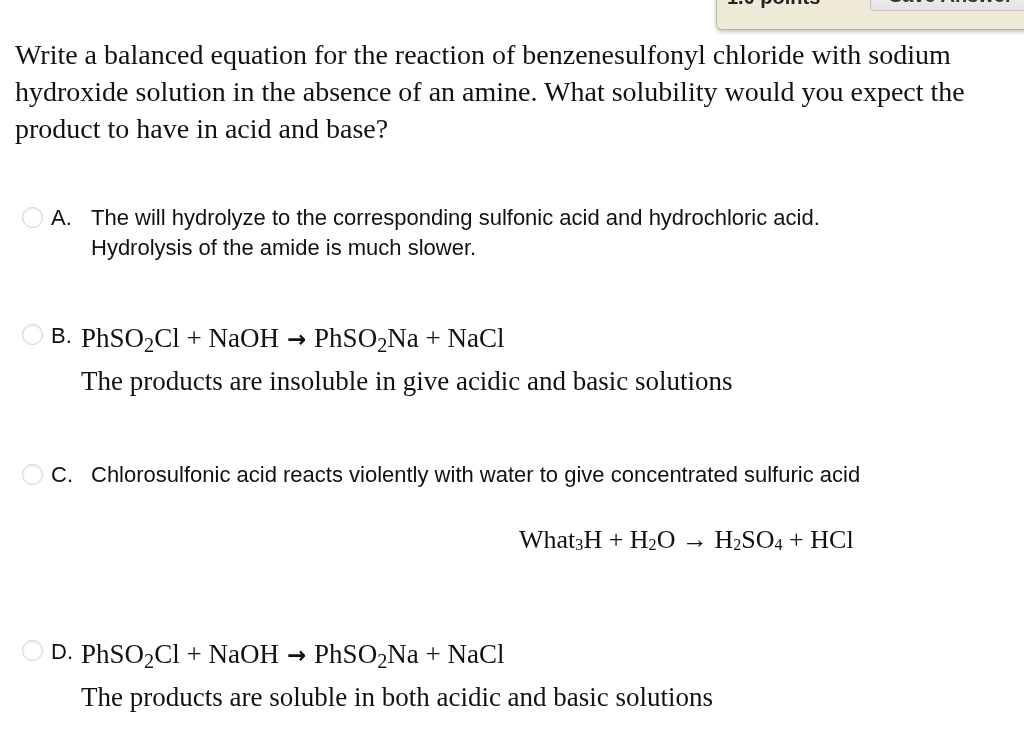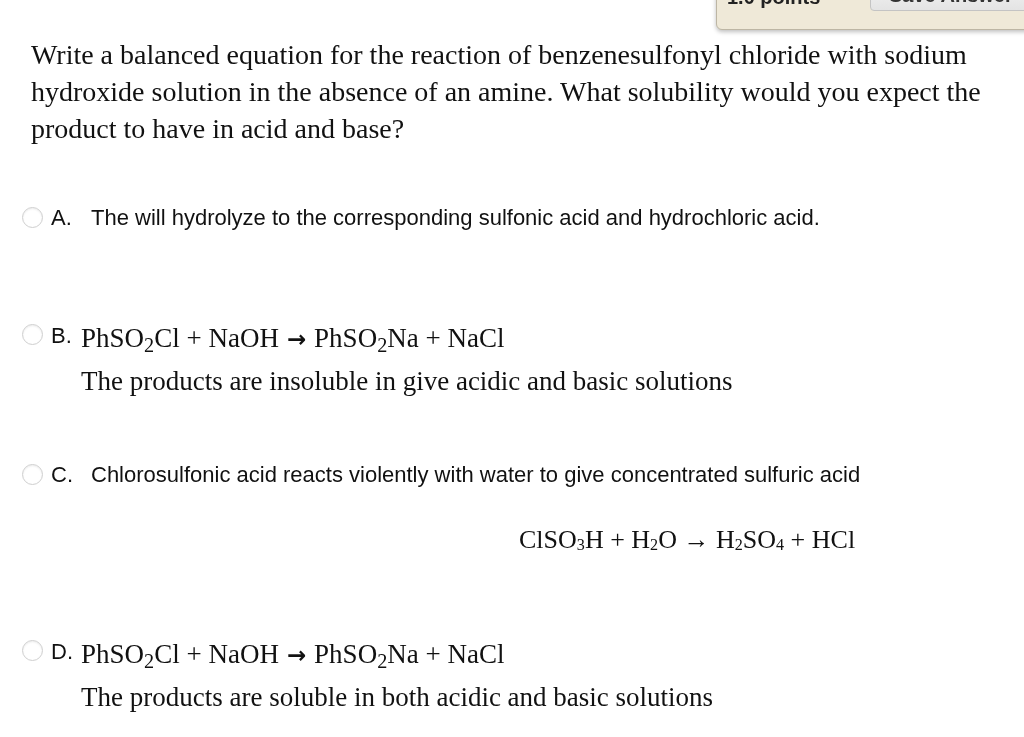--- a/index.html
+++ b/index.html
@@ -21,21 +21,20 @@
     position: absolute; left: 153px; top: -2px; width: 190px; height: 32px;
     background: linear-gradient(#f4f4f4, #e4e4e4); border: 1px solid #c4c4c4;
     border-radius: 4px; font-family: "Liberation Sans", sans-serif;
     font-weight: bold; font-size: 20px; color: #333; text-align: left;
     padding: 0 0 0 18px; line-height: 30px; box-sizing: border-box;
   }
   .question {
     position: absolute; left: 15px; top: 36px; width: 990px;
     font-family: "Liberation Serif", serif; font-size: 28px; line-height: 37px;
     color: #111;
-    margin-left: 16px;
   }
   .option { position: absolute; left: 22px; width: 990px; }
   .radio {
     position: absolute; left: 0; width: 19px; height: 19px; border-radius: 50%;
     border: 1px solid #cfcfcf; background: #fff;
     box-shadow: inset 0 1px 2px rgba(0,0,0,0.08);
   }
   .opt-letter {
     position: absolute; left: 29px;
     font-family: "Liberation Sans", sans-serif; font-size: 22px; color: #111;
@@ -66,40 +65,41 @@
   <button class="save-button">Save Answer</button>
 </div>
 
 <div class="question">Write a balanced equation for the reaction of benzenesulfonyl chloride with sodium hydroxide solution in the absence of an amine. What solubility would you expect the product to have in acid and base?</div>
 
 <div class="option" style="top:206px;">
   <span class="radio" style="top:1px;"></span>
   <span class="opt-letter" style="top:-1px;">A.</span>
   <div class="opt-text-sans" style="top:-3px;">
     <div>The will hydrolyze to the corresponding sulfonic acid and hydrochloric acid.</div>
+    <div>Hydrolysis of the amide is much slower.</div>
   </div>
 </div>
 
 <div class="option" style="top:323px;">
   <span class="radio" style="top:1px;"></span>
   <span class="opt-letter" style="top:0px;">B.</span>
   <div class="opt-text-serif" style="top:0px;">
     <span>PhSO</span><span class="sub">2</span><span>Cl</span><span> + </span><span>NaOH</span><span style="font-family:'DejaVu Sans',sans-serif;font-weight:bold;font-size:0.85em;"> → </span><span>PhSO</span><span class="sub">2</span><span>Na</span><span> + </span><span>NaCl</span>
   </div>
   <div class="opt-text-serif" style="top:43px;">The products are insoluble in give acidic and basic solutions</div>
 </div>
 
 <div class="option" style="top:463px;">
   <span class="radio" style="top:1px;"></span>
   <span class="opt-letter" style="top:-1px;">C.</span>
   <div class="opt-text-sans" style="top:-3px;">
     <div>Chlorosulfonic acid reacts violently with water to give concentrated sulfuric acid</div>
   </div>
   <div class="equation-c">
-    <span>ClSO</span><span class="sub-small">3</span><span>H</span><span> + </span><span>H</span><span class="sub-small">2</span><span>O</span><span> → </span><span>H</span><span class="sub-small">2</span><span>SO</span><span class="sub-small">4</span><span> + </span><span>HCl</span>
+    <span>What</span><span class="sub-small">3</span><span>H</span><span> + </span><span>H</span><span class="sub-small">2</span><span>O</span><span> → </span><span>H</span><span class="sub-small">2</span><span>SO</span><span class="sub-small">4</span><span> + </span><span>HCl</span>
   </div>
 </div>
 
 <div class="option" style="top:639px;">
   <span class="radio" style="top:1px;"></span>
   <span class="opt-letter" style="top:0px;">D.</span>
   <div class="opt-text-serif" style="top:0px;">
     <span>PhSO</span><span class="sub">2</span><span>Cl</span><span> + </span><span>NaOH</span><span style="font-family:'DejaVu Sans',sans-serif;font-weight:bold;font-size:0.85em;"> → </span><span>PhSO</span><span class="sub">2</span><span>Na</span><span> + </span><span>NaCl</span>
   </div>
   <div class="opt-text-serif" style="top:43px;">The products are soluble in both acidic and basic solutions</div>

